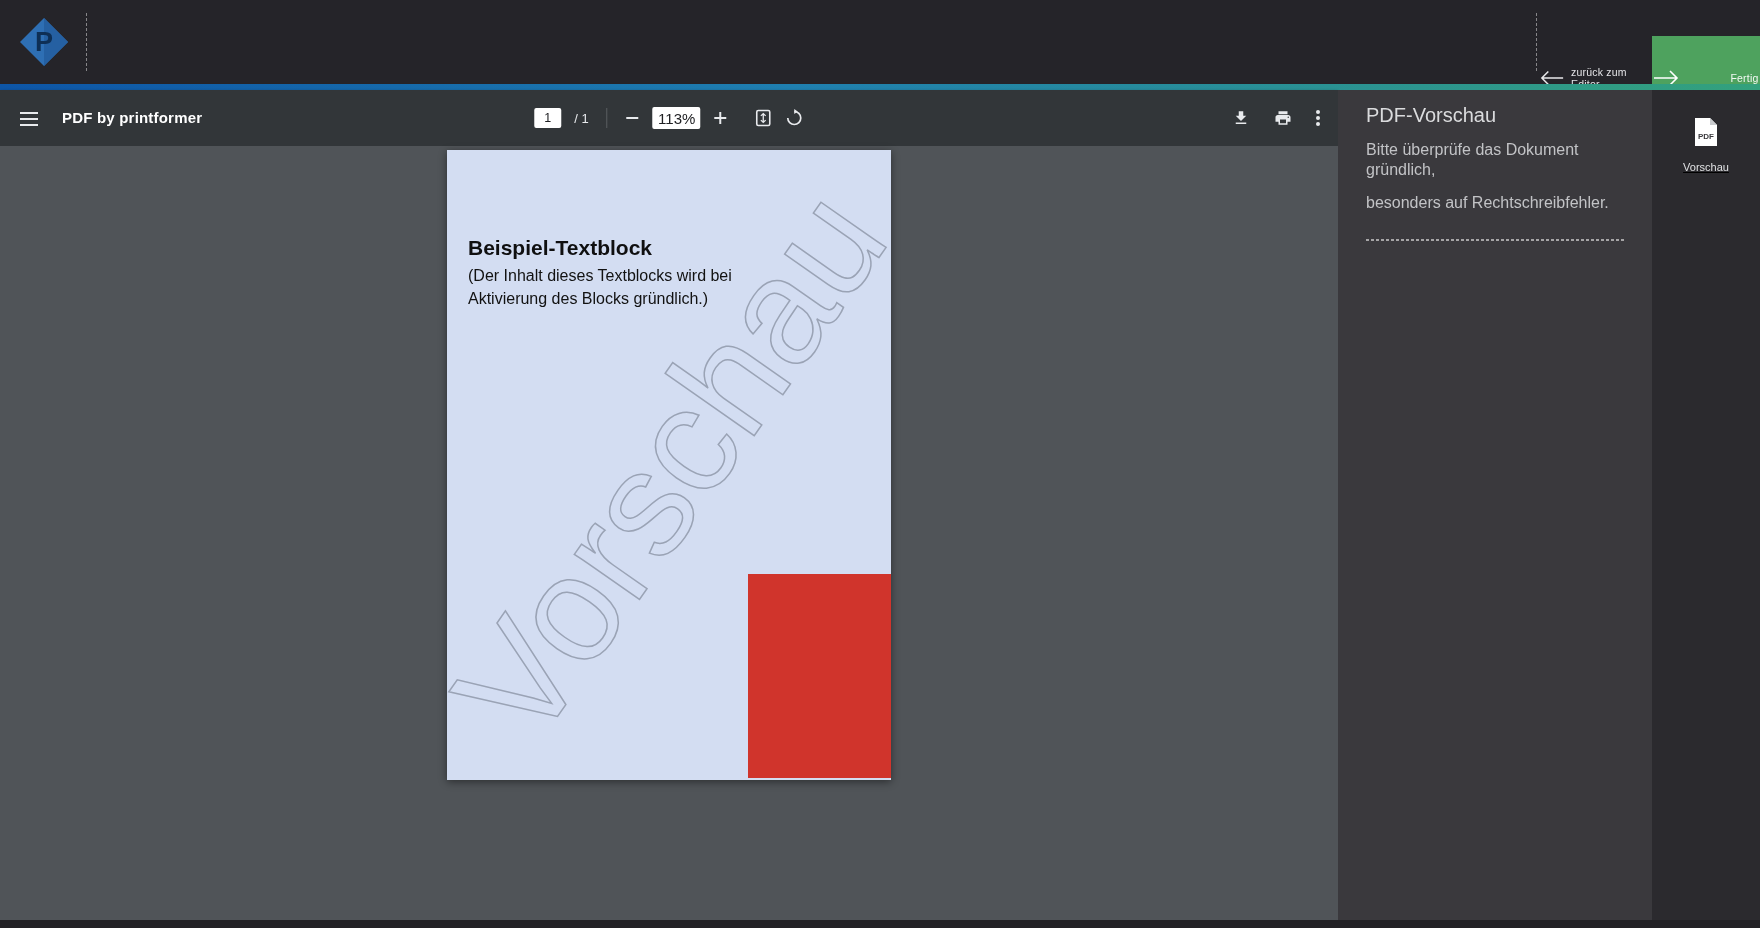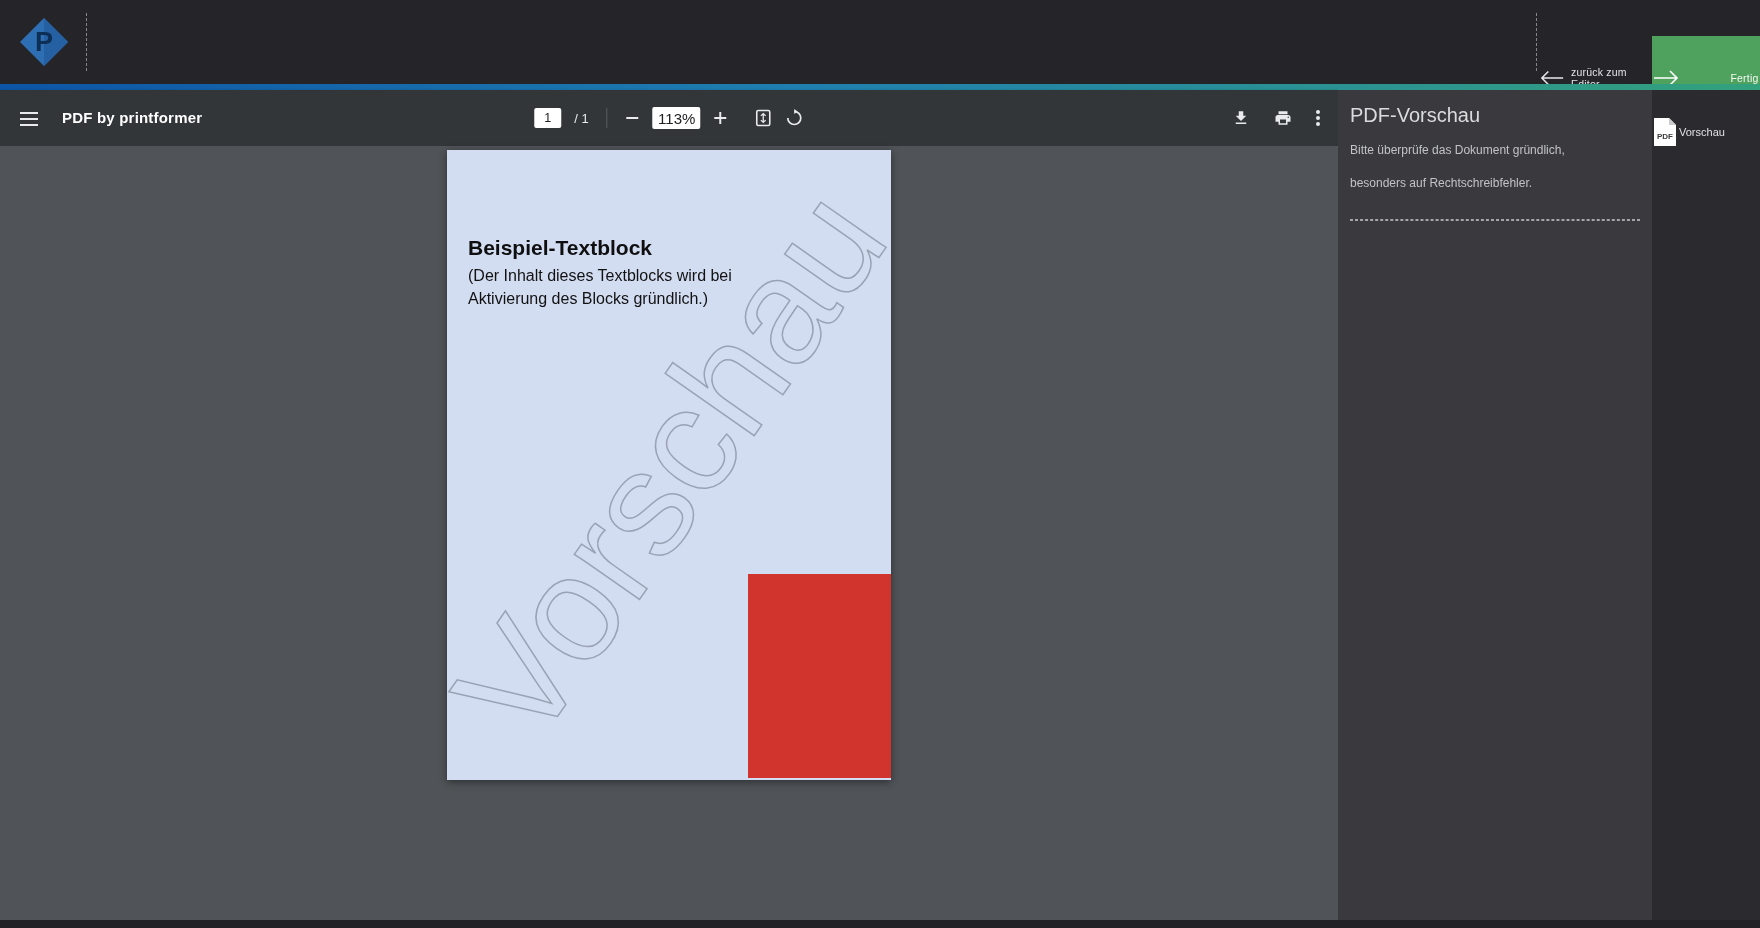--- a/index.html
+++ b/index.html
@@ -48,33 +48,33 @@
   .pdf-page { position:absolute; left:447px; top:4px; width:444px; height:630px;
               background:#d3ddf2; box-shadow:0 2px 8px rgba(0,0,0,.45); overflow:hidden; }
   .doc-title { position:absolute; left:21px; top:86px; font-size:21px; font-weight:bold; color:#0f0f10; }
   .doc-body { position:absolute; left:21px; top:114px; font-size:16px; line-height:23px; color:#121212; }
   .watermark { position:absolute; left:50%; top:50%; transform:translate(-50%,-50%) rotate(-55deg);
                pointer-events:none; }
   .red-block { position:absolute; right:0; bottom:2px; width:143px; height:204px; background:#d0342c; }
 
   
   .side-panel { position:absolute; left:1338px; top:90px; width:314px; height:830px;
-                background:#3a393d; padding:14px 12px; }
+                background:#3a393d; padding:14px 28px; }
   .panel-title { font-size:20px; color:#dadbdd; font-weight:400; margin-bottom:9px; }
-  .panel-sub { font-size:12px; color:#c2c3c6; line-height:20px;margin-top:13px; }
+  .panel-sub { font-size:16px; color:#c2c3c6; line-height:20px;margin-top:13px; }
   .panel-sep { border:none; border-top:1px dashed rgba(255,255,255,.55); margin:0; }
   .sep-top { margin-top:26px; }
   .download-row { height:56px; display:flex; align-items:center; justify-content:center; gap:8px;
                   cursor:pointer; }
   .download-row .lbl { font-size:13px; font-weight:bold; color:#ffffff; }
 
   
   .right-strip { position:absolute; left:1652px; top:90px; width:108px; height:830px; background:#2b2a2e; }
-  .preview-tab { margin-top:26px; display:flex; align-items:center; gap:1px;
-                 cursor:pointer; }
+  .preview-tab { margin-top:26px; display:flex; flex-direction:column; align-items:center; gap:13px;
+                 cursor:pointer;text-decoration:underline; }
   .preview-tab .lbl { font-size:11px; color:#e0e1e3; }
 
   
   .bottom-bar { position:absolute; left:0; top:920px; width:1760px; height:8px; background:#232226; }
 </style>
 </head>
 <body>
 
 <div class="topbar">
   <div class="logo-box">

